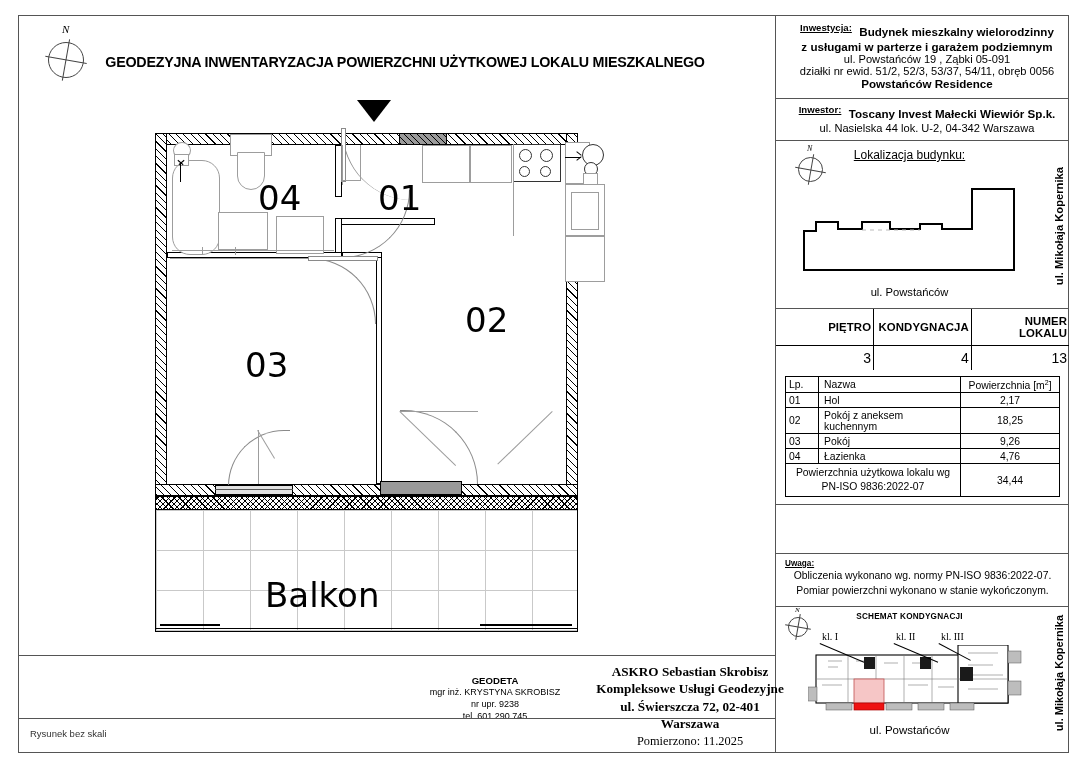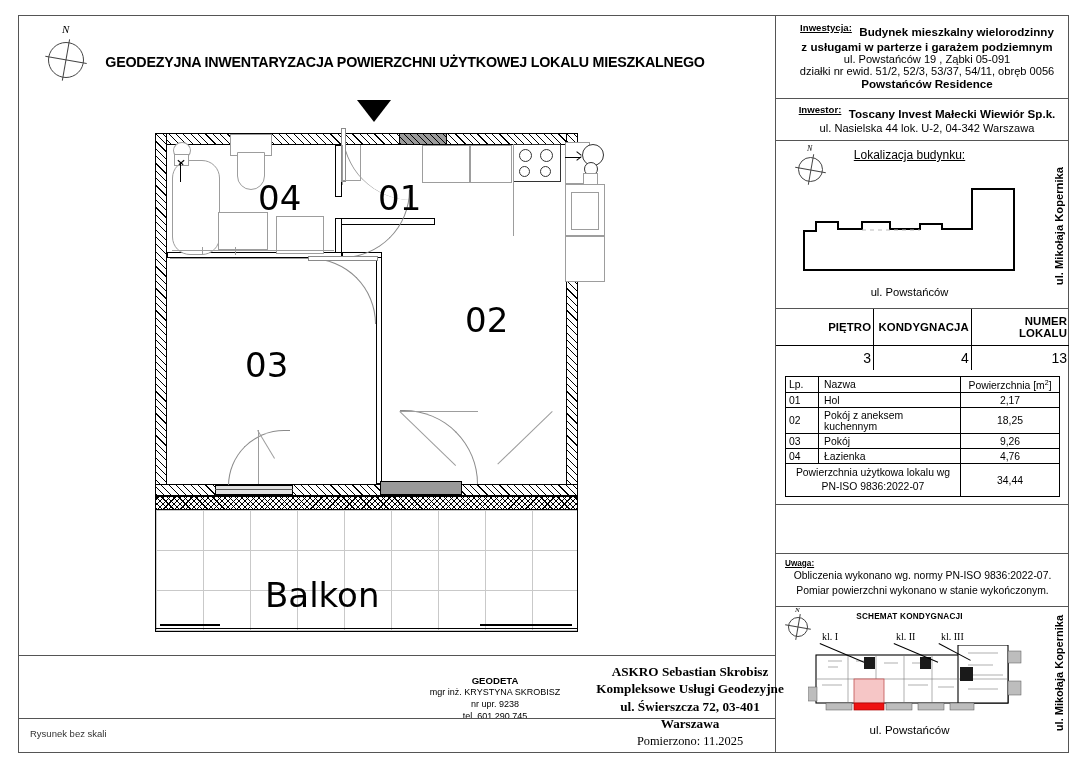--- a/index.html
+++ b/index.html
@@ -352,18 +352,18 @@
   <div class="geodeta">
     <div class="b">GEODETA</div>
     <div class="s">mgr inż. KRYSTYNA SKROBISZ</div>
     <div class="s">nr upr. 9238</div>
     <div class="s">tel. 601 290 745</div>
   </div>
 
   <div class="askro">
     <div class="a">ASKRO Sebastian Skrobisz</div>
     <div class="a">Kompleksowe Usługi Geodezyjne</div>
-    <div class="a">ul. Świerszcza 72, 03-401 Warszawa</div>
+    <div class="a">ul. Świerszcza 72, 02-401 Warszawa</div>
     <div class="p">Pomierzono: 11.2025</div>
   </div>
 
   <div class="bottomline"></div>
 </div>
 
 </body></html>

